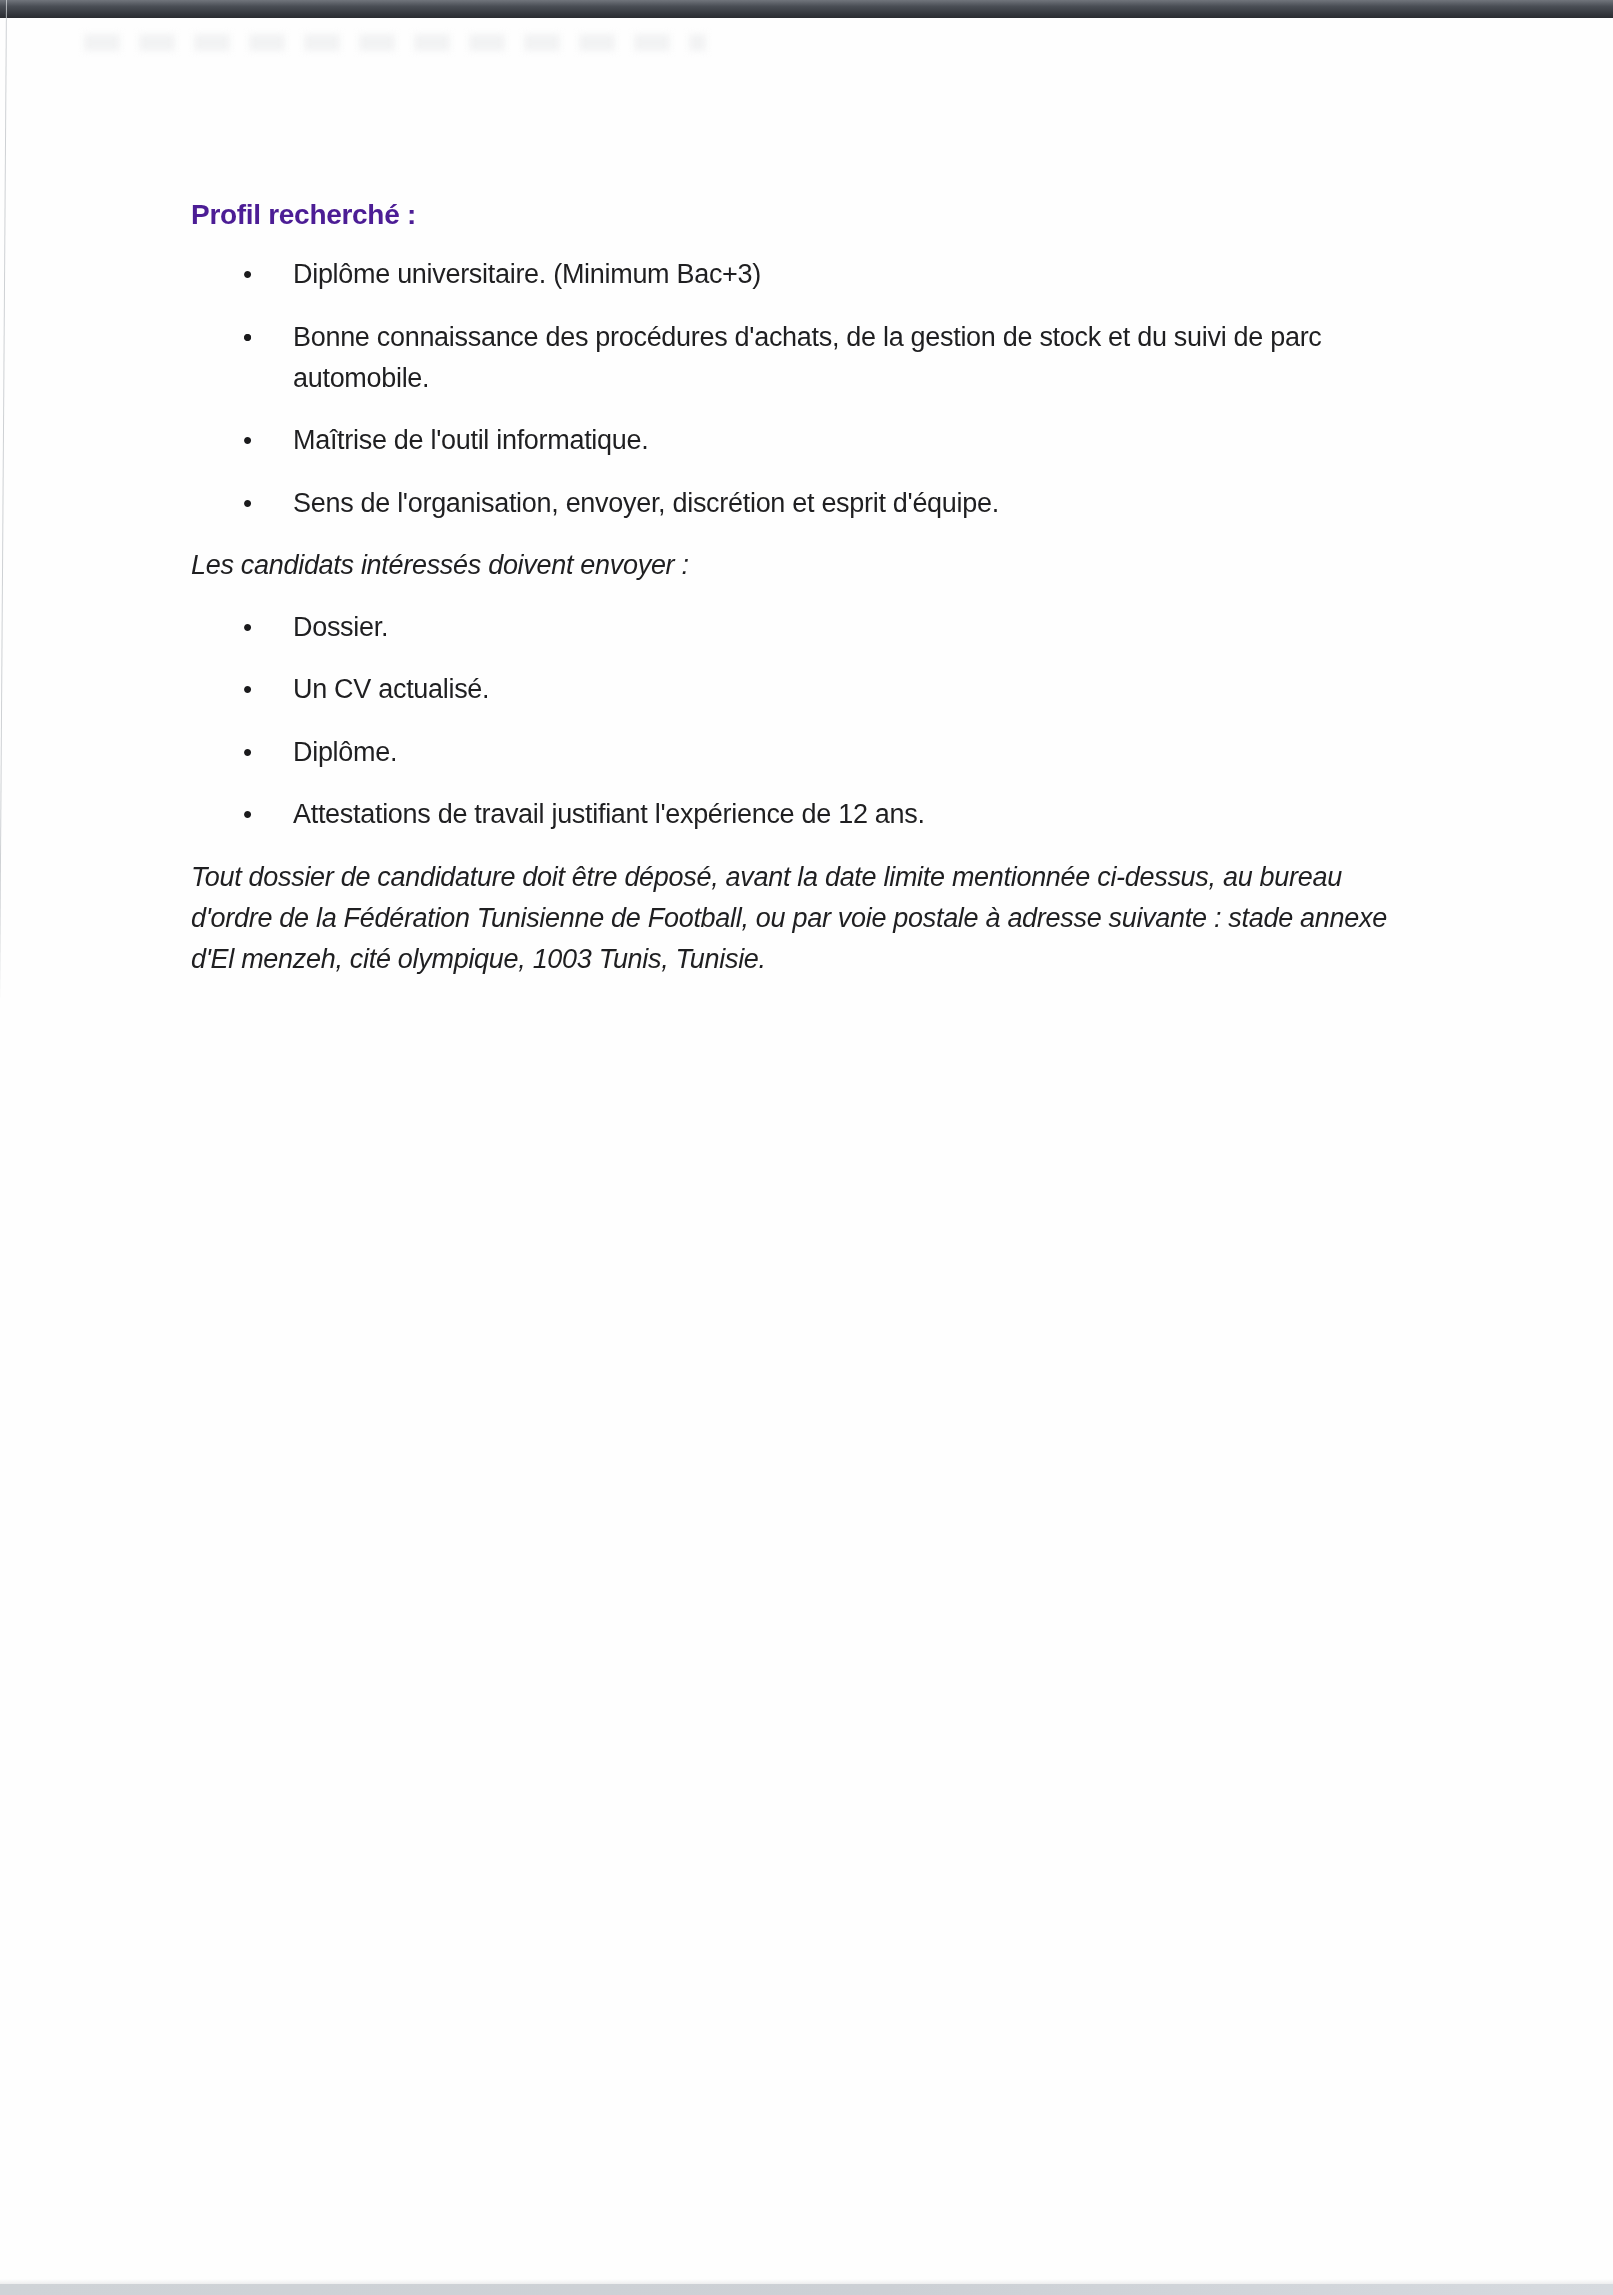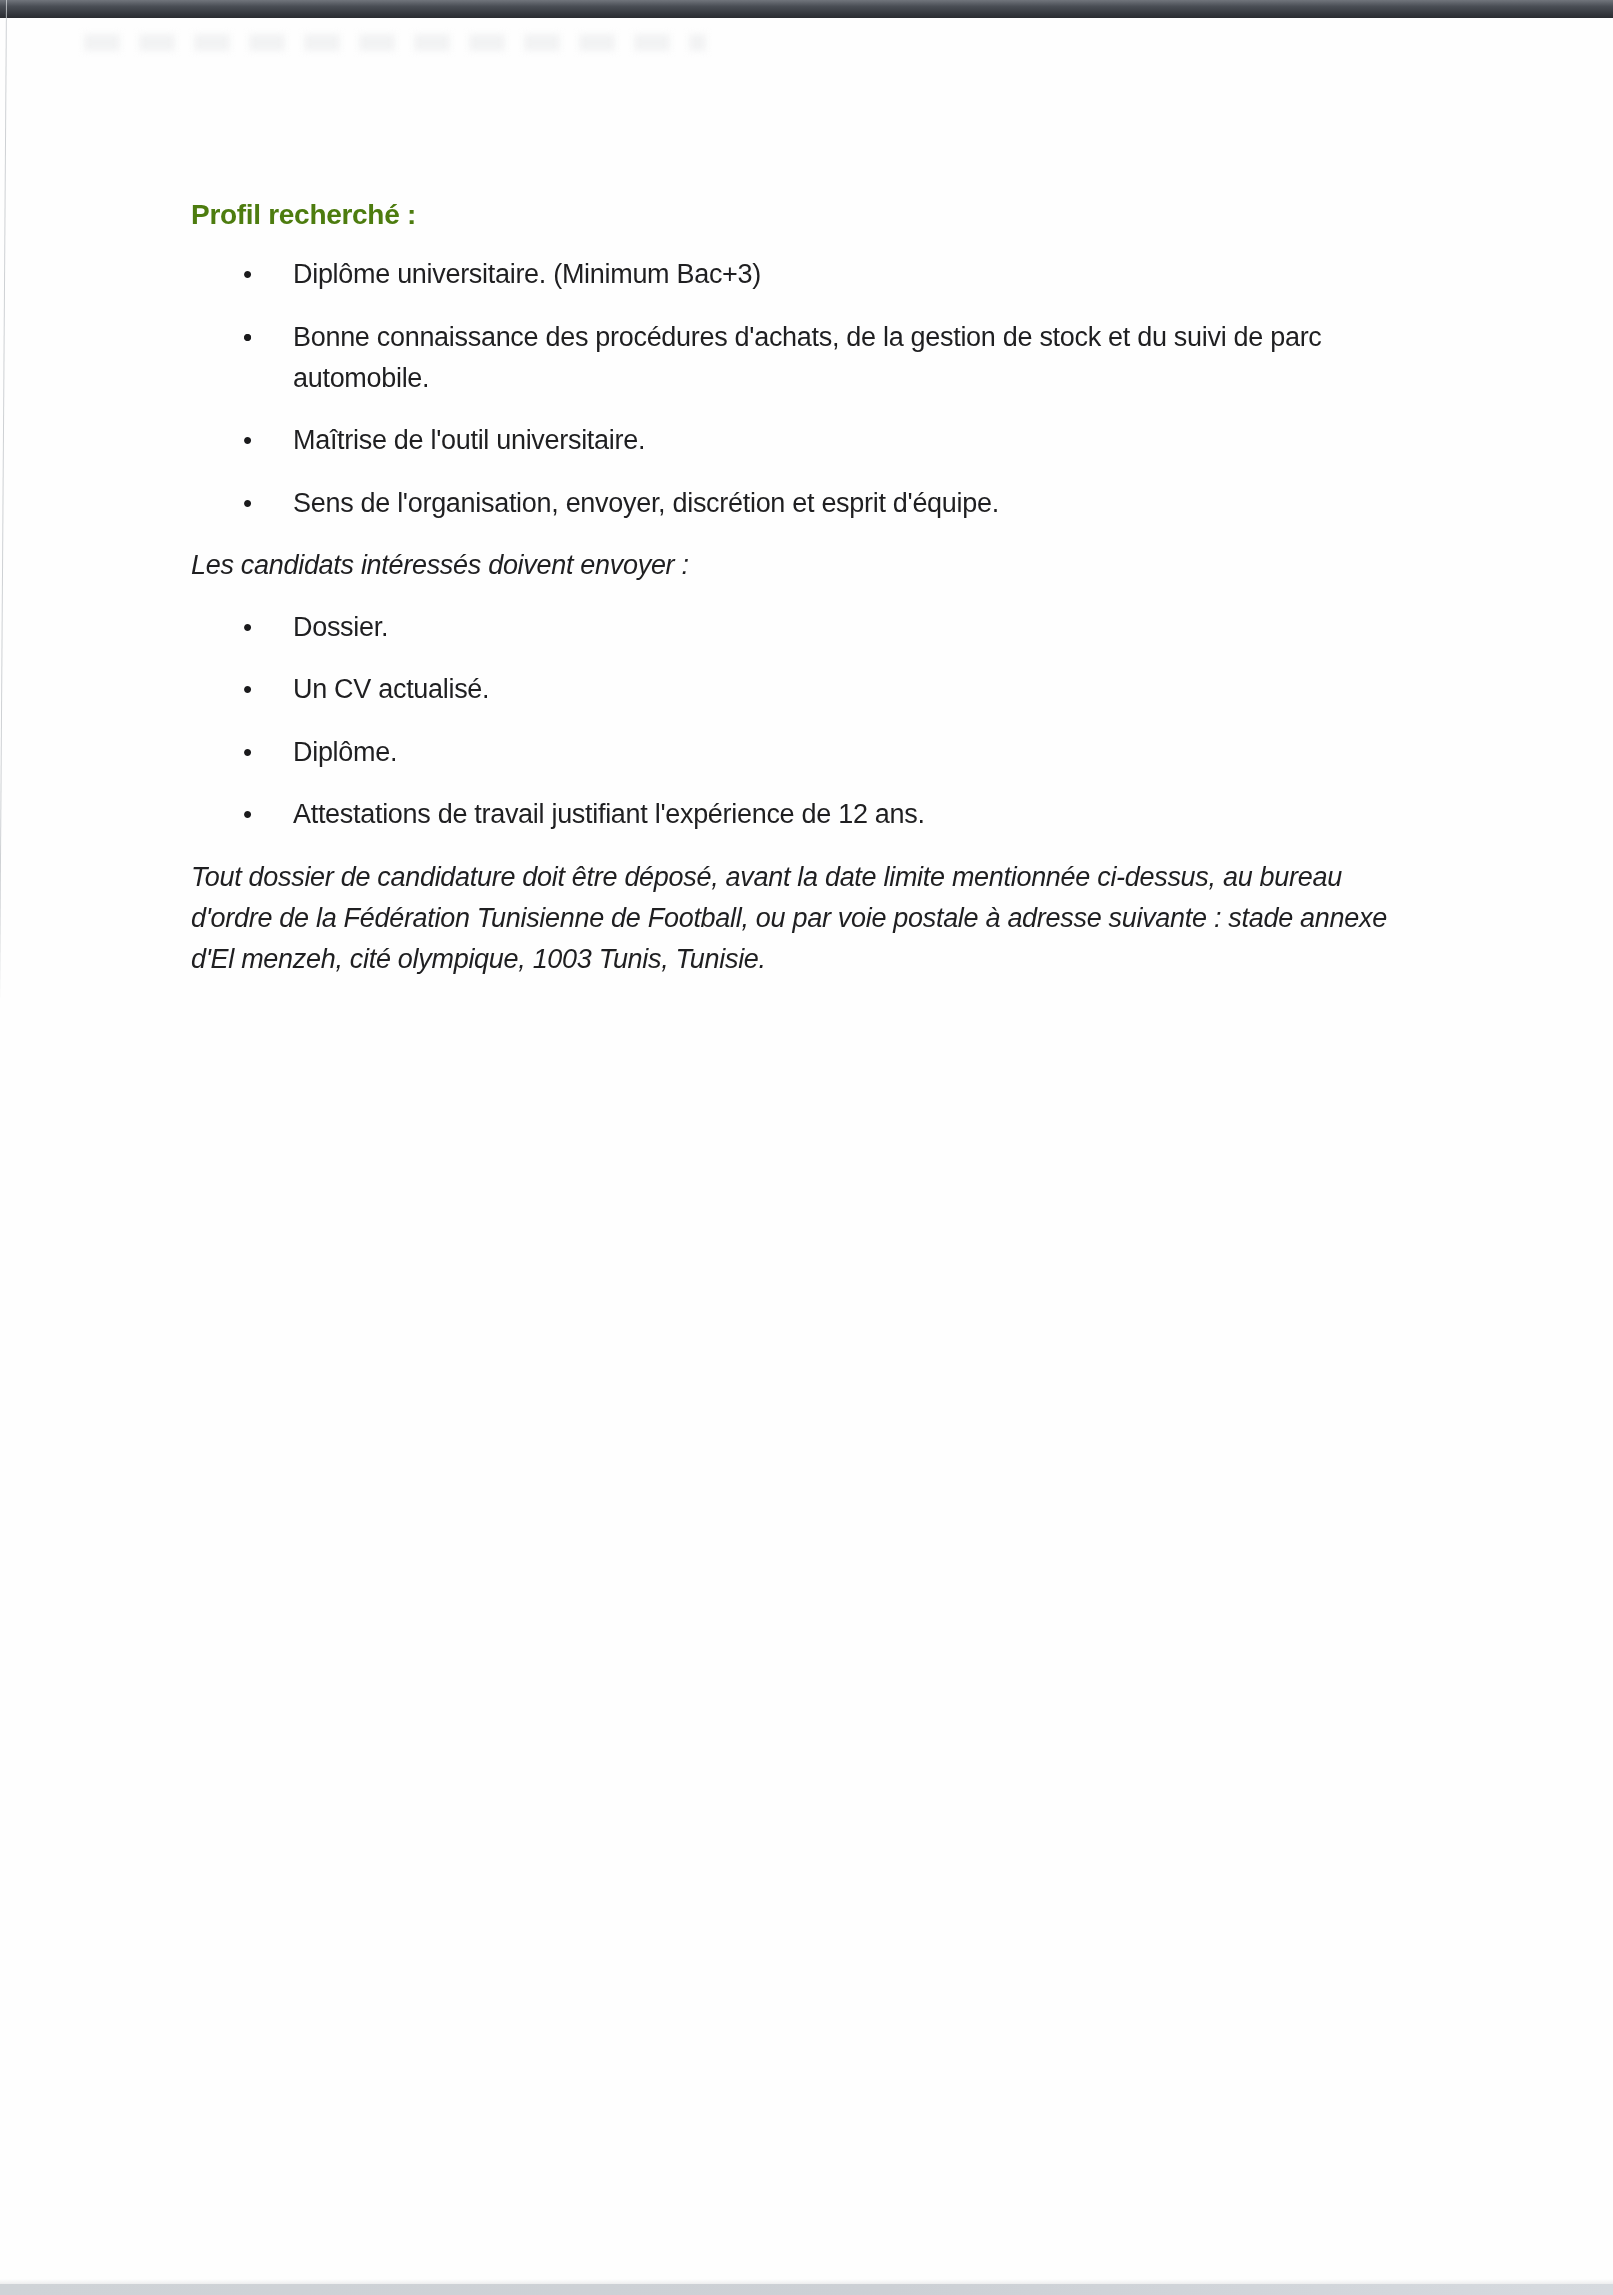--- a/index.html
+++ b/index.html
@@ -67,21 +67,21 @@
     width: 1231px;
     font-size: 27px;
     line-height: 41px;
     letter-spacing: -0.3px;
   }
   .section-heading {
     font-size: 28px;
     font-weight: 700;
     line-height: 41px;
     margin: 0 0 19.4px 0;
-    color: #4d7c0f;
+    color: #4c1d95;
   }
   .para {
     margin: 0 0 21px 0;
     font-style: italic;
   }
   .closing {
     margin-bottom: 8px;
   }
   ul.bullet-list {
     list-style: none;
@@ -121,21 +121,21 @@
       </li>
       <li>
         <span class="bullet">•</span>
       </li>
       <li>
         <span class="bullet">•</span>
         <span>Bonne connaissance des procédures d'achats, de la gestion de stock et du suivi de parc automobile.</span>
       </li>
       <li>
         <span class="bullet">•</span>
-        <span>Maîtrise de l'outil universitaire.</span>
+        <span>Maîtrise de l'outil informatique.</span>
       </li>
       <li>
         <span class="bullet">•</span>
         <span>Sens de l'organisation, envoyer, discrétion et esprit d'équipe.</span>
       </li>
     </ul>
 
 
     <p class="para">Les candidats intéressés doivent envoyer :</p>
 

